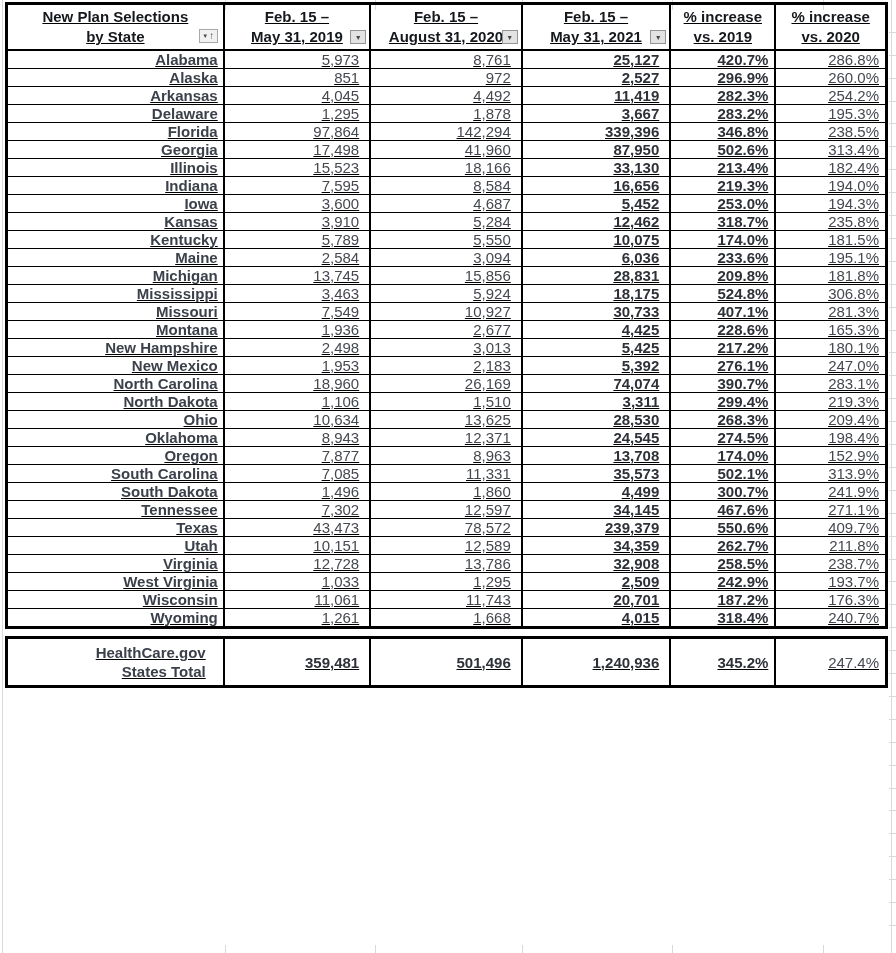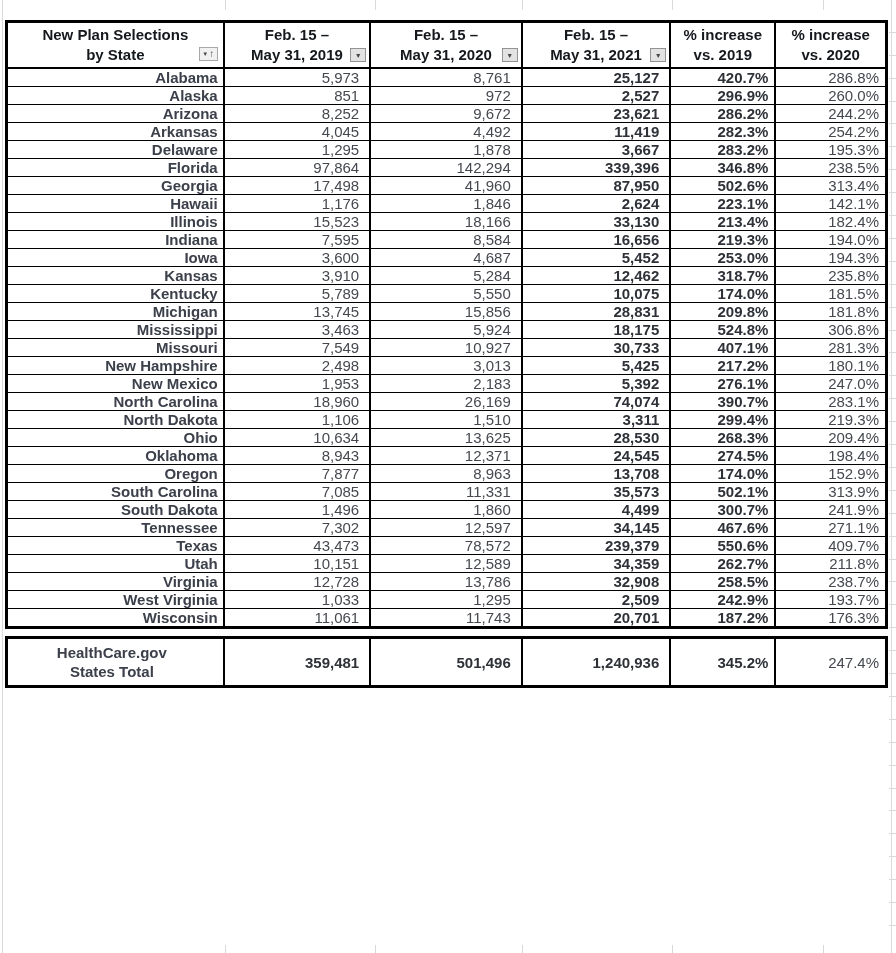--- a/index.html
+++ b/index.html
@@ -11,21 +11,21 @@
   }
   .canvas { position: relative; width: 896px; height: 953px; background: #fff; }
 
   
   .gridline-v { position: absolute; width: 1px; background: #d9d9d9; }
   .gridline-strip-right {
     position: absolute; right: 0; top: 10px; width: 7px; height: 935px;
     background: repeating-linear-gradient(to bottom, transparent 0, transparent 21.9px, #d9d9d9 21.9px, #d9d9d9 22.9px);
   }
 
-  .table-wrap { position: absolute; left: 5px; top: 20px; width: 883px; }
+  .table-wrap { position: absolute; left: 5px; top: 2px; width: 883px; text-decoration: underline; }
 
   table { border-collapse: collapse; table-layout: fixed; width: 883px; }
   table.boxed { border: 3px solid #000; }
 
   col.c-state { width: 215px; }
   col.c-2019  { width: 145px; }
   col.c-2020  { width: 150px; }
   col.c-2021  { width: 147px; }
   col.c-p19   { width: 104px; }
   col.c-p20   { width: 110px; }
@@ -45,21 +45,21 @@
   tbody tr:first-child td { border-top: none; }
 
   td.state { font-weight: bold; color: #3b404a; text-align: right; padding-right: 5px; }
   td.num   { color: #45494f; text-align: right; padding-right: 10px; }
   td.pct   { color: #45494f; text-align: right; padding-right: 6px; }
   td.bold  { font-weight: bold; color: #2e3238; }
 
   .gap-row { height: 7px; }
 
   table.total-table td { height: 46px; font-size: 15px; }
-  .total-label { text-align: center; padding-right: 7px; font-weight: bold; color: #3b404a; line-height: 19px; }
+  .total-label { text-align: right; padding-right: 17px; font-weight: bold; color: #3b404a; line-height: 19px; }
 
   
   .dd-btn {
     position: absolute; right: 3px; bottom: 5px;
     width: 16px; height: 14px;
     background: #e3e3e3; border: 1px solid #949494;
     display: flex; align-items: center; justify-content: center;
     font-size: 7px; line-height: 7px; color: #4a4a4a;
     box-sizing: border-box; cursor: pointer;
   }
@@ -115,21 +115,21 @@
           </th>
           <th>
             <div>Feb. 15 –</div>
             <div>May 31, 2019</div>
             <span class="dd-btn">
                 <span>▼</span>
               </span>
           </th>
           <th>
             <div>Feb. 15 –</div>
-            <div>May 31, 2020</div>
+            <div>August 31, 2020</div>
             <span class="dd-btn">
                 <span>▼</span>
               </span>
           </th>
           <th>
             <div>Feb. 15 –</div>
             <div>May 31, 2021</div>
             <span class="dd-btn">
                 <span>▼</span>
               </span>
@@ -156,28 +156,20 @@
 
   <tr>
     <td class="state">Alaska</td>
     <td class="num">851</td>
     <td class="num">972</td>
     <td class="num bold">2,527</td>
     <td class="pct bold">296.9%</td>
     <td class="pct">260.0%</td>
   </tr>
 
-  <tr>
-    <td class="state">Arizona</td>
-    <td class="num">8,252</td>
-    <td class="num">9,672</td>
-    <td class="num bold">23,621</td>
-    <td class="pct bold">286.2%</td>
-    <td class="pct">244.2%</td>
-  </tr>
 
   <tr>
     <td class="state">Arkansas</td>
     <td class="num">4,045</td>
     <td class="num">4,492</td>
     <td class="num bold">11,419</td>
     <td class="pct bold">282.3%</td>
     <td class="pct">254.2%</td>
   </tr>
 
@@ -201,28 +193,20 @@
 
   <tr>
     <td class="state">Georgia</td>
     <td class="num">17,498</td>
     <td class="num">41,960</td>
     <td class="num bold">87,950</td>
     <td class="pct bold">502.6%</td>
     <td class="pct">313.4%</td>
   </tr>
 
-  <tr>
-    <td class="state">Hawaii</td>
-    <td class="num">1,176</td>
-    <td class="num">1,846</td>
-    <td class="num bold">2,624</td>
-    <td class="pct bold">223.1%</td>
-    <td class="pct">142.1%</td>
-  </tr>
 
   <tr>
     <td class="state">Illinois</td>
     <td class="num">15,523</td>
     <td class="num">18,166</td>
     <td class="num bold">33,130</td>
     <td class="pct bold">213.4%</td>
     <td class="pct">182.4%</td>
   </tr>
 
@@ -256,20 +240,28 @@
   <tr>
     <td class="state">Kentucky</td>
     <td class="num">5,789</td>
     <td class="num">5,550</td>
     <td class="num bold">10,075</td>
     <td class="pct bold">174.0%</td>
     <td class="pct">181.5%</td>
   </tr>
 
 
+  <tr>
+    <td class="state">Maine</td>
+    <td class="num">2,584</td>
+    <td class="num">3,094</td>
+    <td class="num bold">6,036</td>
+    <td class="pct bold">233.6%</td>
+    <td class="pct">195.1%</td>
+  </tr>
 
   <tr>
     <td class="state">Michigan</td>
     <td class="num">13,745</td>
     <td class="num">15,856</td>
     <td class="num bold">28,831</td>
     <td class="pct bold">209.8%</td>
     <td class="pct">181.8%</td>
   </tr>
 
@@ -284,20 +276,28 @@
 
   <tr>
     <td class="state">Missouri</td>
     <td class="num">7,549</td>
     <td class="num">10,927</td>
     <td class="num bold">30,733</td>
     <td class="pct bold">407.1%</td>
     <td class="pct">281.3%</td>
   </tr>
 
+  <tr>
+    <td class="state">Montana</td>
+    <td class="num">1,936</td>
+    <td class="num">2,677</td>
+    <td class="num bold">4,425</td>
+    <td class="pct bold">228.6%</td>
+    <td class="pct">165.3%</td>
+  </tr>
 
 
   <tr>
     <td class="state">New Hampshire</td>
     <td class="num">2,498</td>
     <td class="num">3,013</td>
     <td class="num bold">5,425</td>
     <td class="pct bold">217.2%</td>
     <td class="pct">180.1%</td>
   </tr>
@@ -421,20 +421,28 @@
 
   <tr>
     <td class="state">Wisconsin</td>
     <td class="num">11,061</td>
     <td class="num">11,743</td>
     <td class="num bold">20,701</td>
     <td class="pct bold">187.2%</td>
     <td class="pct">176.3%</td>
   </tr>
 
+  <tr>
+    <td class="state">Wyoming</td>
+    <td class="num">1,261</td>
+    <td class="num">1,668</td>
+    <td class="num bold">4,015</td>
+    <td class="pct bold">318.4%</td>
+    <td class="pct">240.7%</td>
+  </tr>
 </tbody>
     </table>
 
     <div class="gap-row"></div>
 
     <table class="boxed total-table">
       <colgroup>
         <col class="c-state">
           <col class="c-2019">
           <col class="c-2020">

